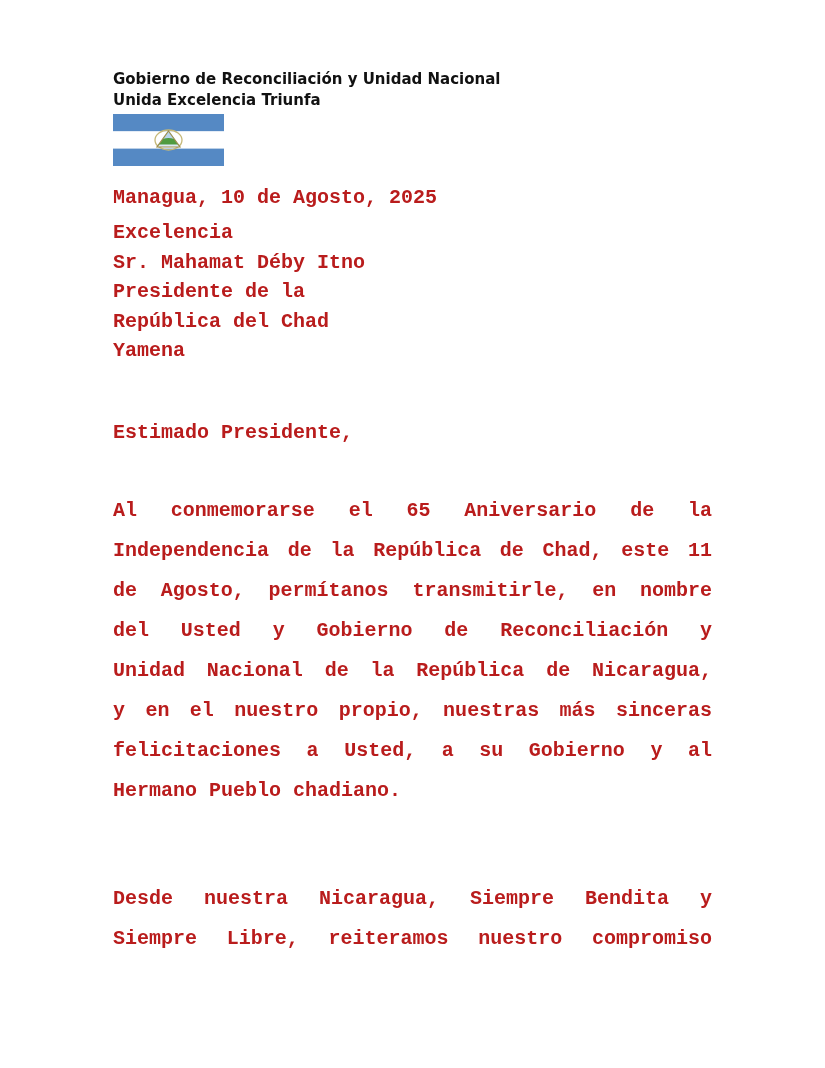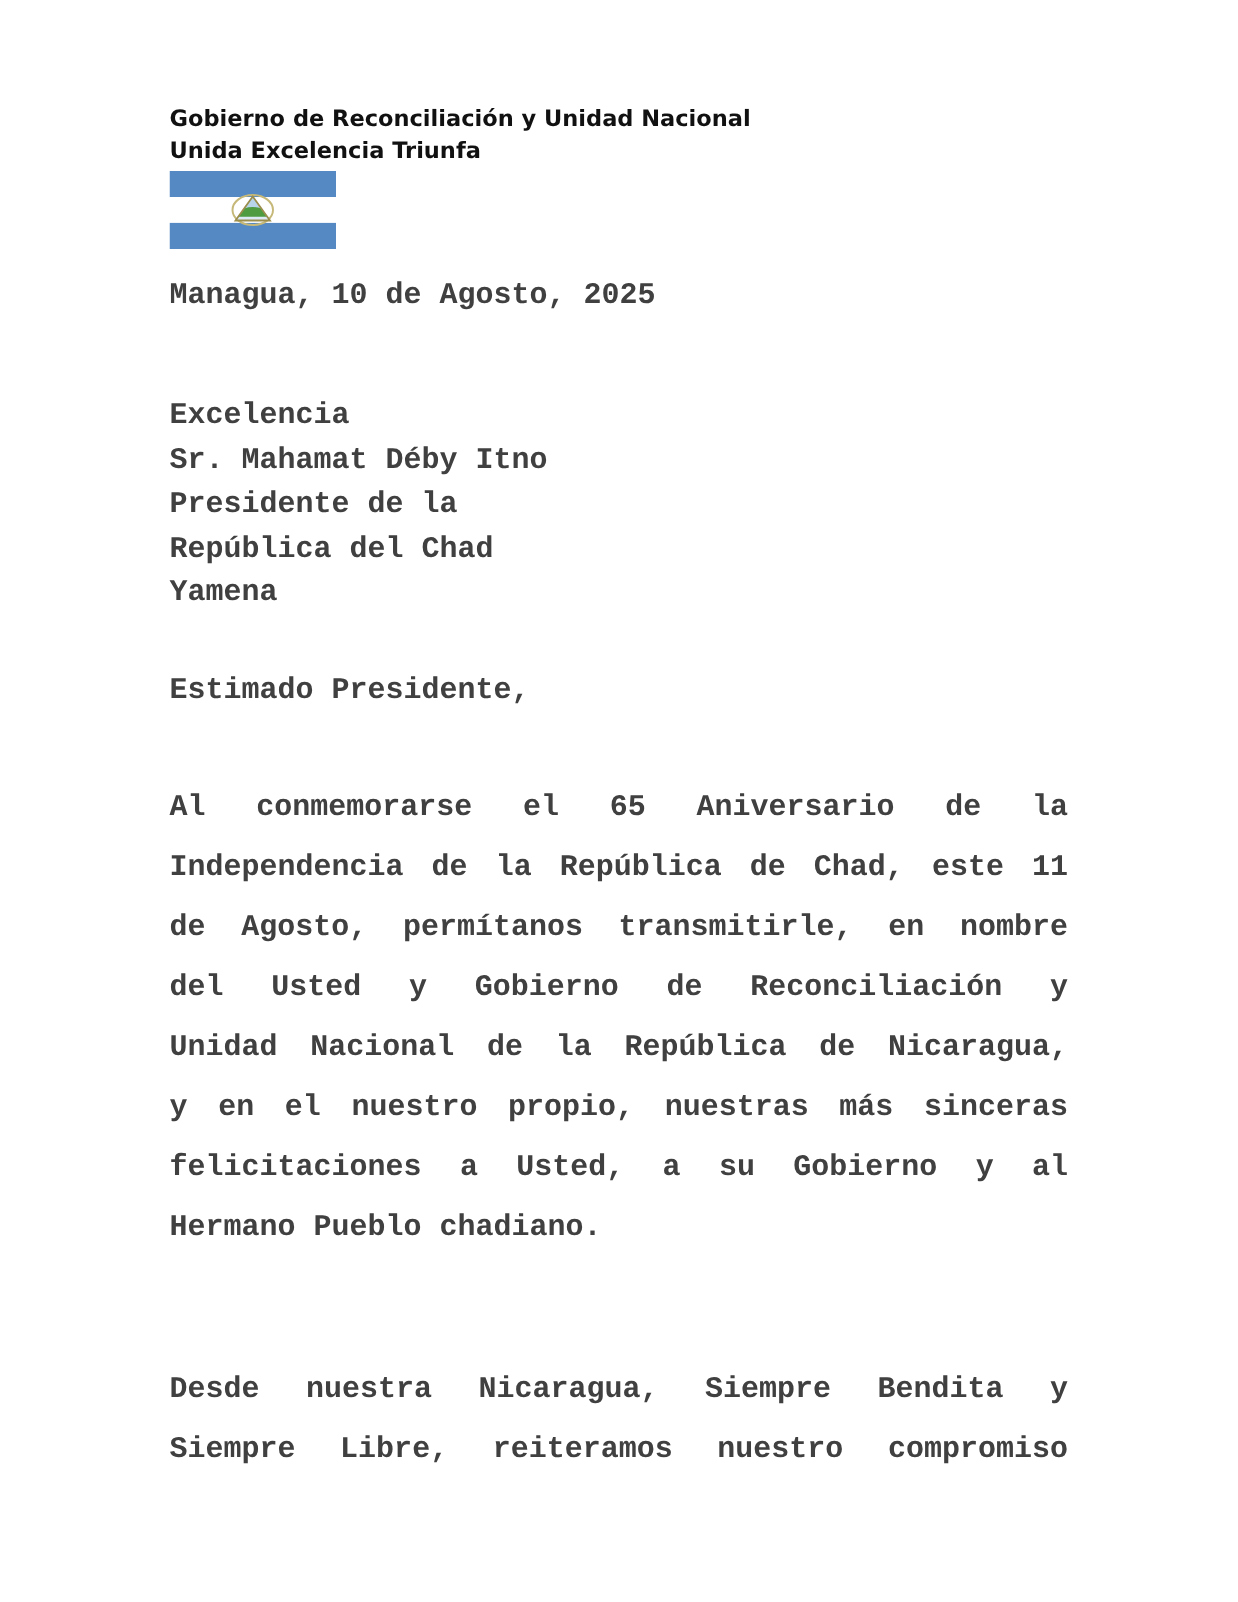--- a/index.html
+++ b/index.html
@@ -29,34 +29,33 @@
   .flag-wrap {
     margin-top: 3px;
     width: 111px;
     height: 52px;
     line-height: 0;
   }
   
   .mono {
     font-family: "Liberation Mono", "DejaVu Sans Mono", monospace;
     font-weight: bold;
-    color: #404040;
+    color: #b91c1c;
     font-size: 20px;
   }
   .date-line {
     margin-top: 12px;
     line-height: 40px;
     white-space: nowrap;
   }
   .recipient {
-    margin-top: 45px;
     line-height: 29.6px;
   }
   .salutation {
-    margin-top: 30px;
+    margin-top: 47px;
     line-height: 40px;
     white-space: nowrap;
   }
   .paragraphs .para {
     width: 599px;
   }
   .para-1 { margin-top: 38px; }
   .para-2 { margin-top: 68px; }
   .para div {
     line-height: 40px;

